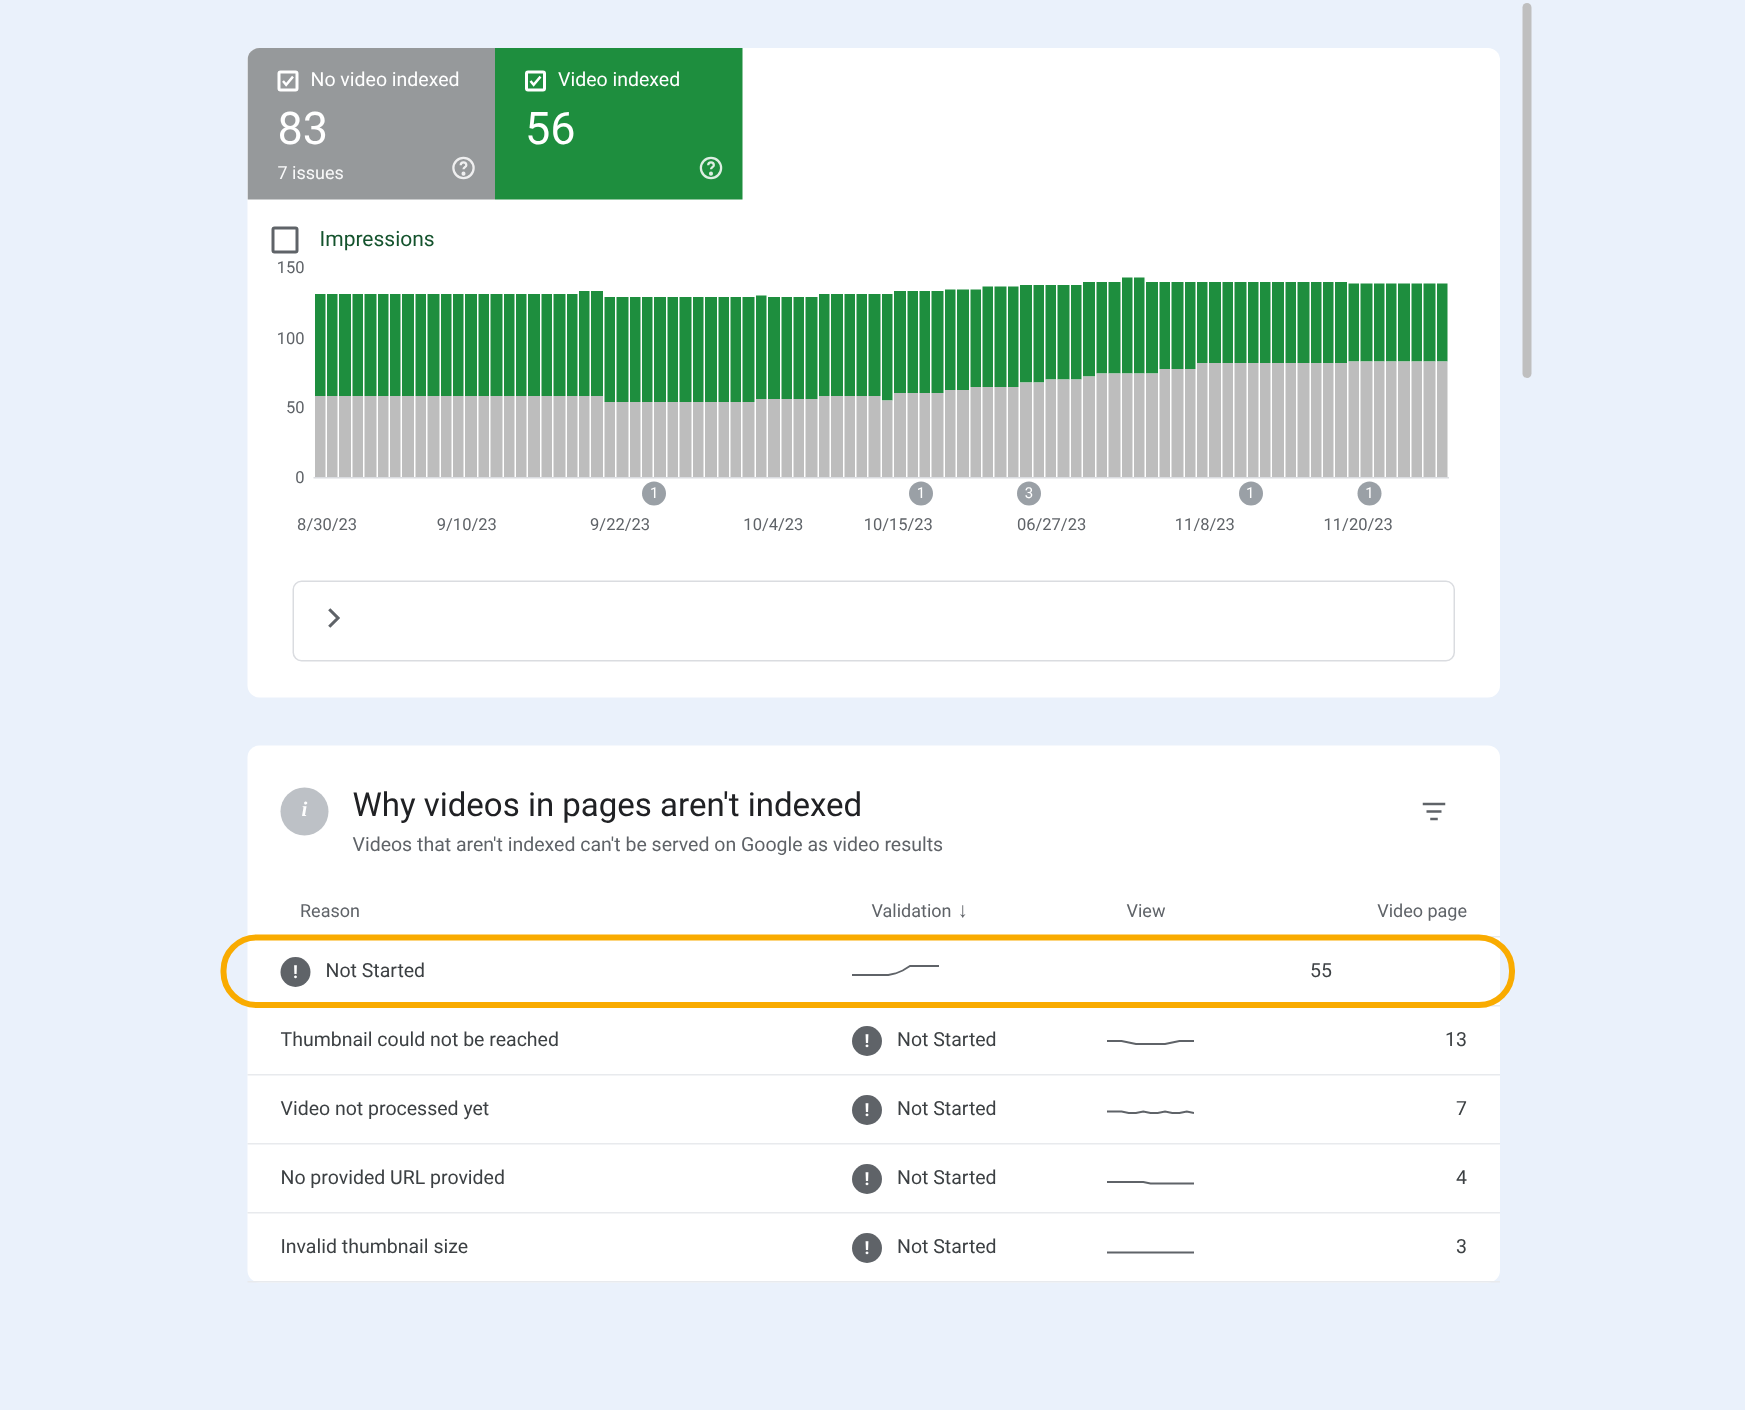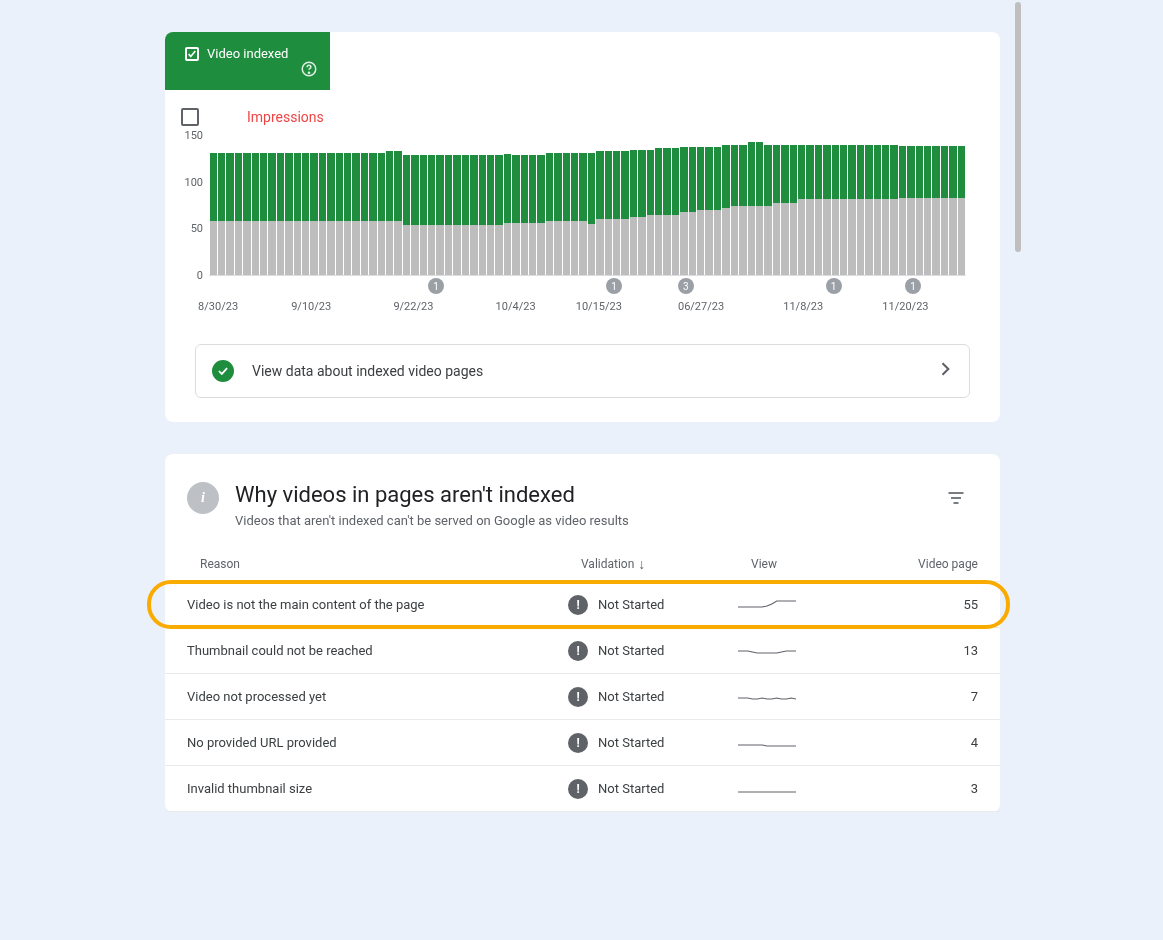--- a/index.html
+++ b/index.html
@@ -55,21 +55,21 @@
     .tile.green { background: #1e8e3e; }
     .tile-top { display:flex; align-items:center; gap:8px; font-size: 13px; }
     .tile-check { width:14px; height:14px; border:2px solid #fff; border-radius:2px; display:flex; align-items:center; justify-content:center; }
     .tile-check svg { width:10px; height:10px; }
     .tile-value { font-size: 30px; font-weight:400; margin-top:8px; }
     .tile-sub { font-size: 12px; margin-top:4px; opacity:.95; min-height:15px;}
     .tile-help { position:absolute; right:12px; bottom:12px; width:18px; height:18px; display:flex; align-items:center; justify-content:center; }
     .tile-help svg { width:18px; height:18px; opacity:.85;}
     .impressions-row { display:flex; align-items:center; gap:14px; padding:18px 0 0 16px;}
     .checkbox { width:18px; height:18px; border:2px solid #5f6368; border-radius:2px; }
-    .impressions-label { font-size:14px; color:#ef4444;margin-left:34px; }
+    .impressions-label { font-size:14px; color:#14532d; }
     .chart-area { padding: 10px 34px 0 16px; }
     .chart-ylabel { font-size:11px; color:#5f6368; padding-left: 2px; margin-bottom:2px; }
     .chart-wrap { display:flex; }
     .yaxis { width:28px; display:flex; flex-direction:column; justify-content:space-between; height:140px; padding-top:0; padding-bottom:0;}
     .ytick { font-size:11px; color:#5f6368; text-align:right; padding-right:6px; height:0; line-height:0; }
     .plot { flex:1; position:relative; height:140px; border-bottom:1px solid #dadce0;}
     .bars { position:absolute; left:0; right:0; bottom:0; top:0; display:flex; align-items:flex-end; gap:0;}
     .barcol { flex:1; display:flex; flex-direction:column; justify-content:flex-end; height:100%; margin:0 0.5px;}
     .barseg.green { background:#1e8e3e; }
     .barseg.gray { background:#bdbdbd; }
@@ -129,29 +129,49 @@
   </style>
 </head>
 <body>
 
 <div class="scrollbar-track">
   <div class="scrollbar-thumb"></div>
 </div>
 
 <div class="card top">
   <div class="tiles">
+    <div class="tile gray">
+      <div class="tile-top">
+        <span class="tile-check">
+            <svg viewBox="0 0 24 24" fill="none" stroke="#fff" stroke-width="4">
+              <polyline points="4 12 9 18 20 5"></polyline>
+            </svg>
+          </span>
+        <span>No video indexed</span>
+      </div>
+      <div class="tile-value">83</div>
+      <div class="tile-sub">7 issues</div>
+      <div class="tile-help">
+          <svg viewBox="0 0 24 24" fill="none" stroke="#fff" stroke-width="2">
+            <circle cx="12" cy="12" r="9"></circle>
+            <path d="M9.5 9.5a2.5 2.5 0 115 0c0 1.5-2.5 2-2.5 3.5"></path>
+            <circle cx="12" cy="17" r="0.8" fill="#fff"></circle>
+          </svg>
+        </div>
+    </div>
     <div class="tile green">
       <div class="tile-top">
         <span class="tile-check">
             <svg viewBox="0 0 24 24" fill="none" stroke="#fff" stroke-width="4">
               <polyline points="4 12 9 18 20 5"></polyline>
             </svg>
           </span>
         <span>Video indexed</span>
       </div>
+      <div class="tile-value">56</div>
       <div class="tile-sub"></div>
       <div class="tile-help">
           <svg viewBox="0 0 24 24" fill="none" stroke="#fff" stroke-width="2">
             <circle cx="12" cy="12" r="9"></circle>
             <path d="M9.5 9.5a2.5 2.5 0 115 0c0 1.5-2.5 2-2.5 3.5"></path>
             <circle cx="12" cy="17" r="0.8" fill="#fff"></circle>
           </svg>
         </div>
     </div>
   </div>
@@ -547,28 +567,20 @@
         <div class="xtick" style="left: 27%;">9/22/23</div>
         <div class="xtick" style="left: 40.5%;">10/4/23</div>
         <div class="xtick" style="left: 51.5%;">10/15/23</div>
         <div class="xtick" style="left: 65%;">06/27/23</div>
         <div class="xtick" style="left: 78.5%;">11/8/23</div>
         <div class="xtick" style="left: 92%;">11/20/23</div>
       </div>
   </div>
 
   <div class="view-data-row">
-    <div class="view-data-left">
-      <div class="circle-check">
-          <svg viewBox="0 0 24 24" fill="none" stroke="#fff" stroke-width="3">
-            <polyline points="5 12 10 17 19 7"></polyline>
-          </svg>
-        </div>
-      <span class="view-data-label">View data about indexed video pages</span>
-    </div>
     <div class="chev"><svg width="20" height="20" viewBox="0 0 24 24" fill="none" stroke="#5f6368" stroke-width="2.5">
           <polyline points="9 5 16 12 9 19"></polyline>
         </svg></div>
   </div>
 </div>
 
 <div class="card bottom">
   <div class="section-header">
     <div class="info-circle">
         <span>i</span>
@@ -588,21 +600,20 @@
     <div class="th validation">
       <span>Validation</span>
       <span class="arrow-down">↓</span>
     </div>
     <div class="th trend">View</div>
     <div class="th vp">Video page</div>
   </div>
   <div id="table-body">
       <div class="table-row highlighted">
         <div class="highlight-ring"></div>
-        <div>Video is not the main content of the page</div>
         <div class="val-cell">
           <div class="val-icon">!</div>
           <span>Not Started</span>
         </div>
         <div class="trend-cell"><svg class="trend-svg" viewBox="0 0 58 20">
             <path d="M0.0 14.0 L4.8 14.0 L9.7 14.0 L14.5 14.0 L19.3 14.0 L24.2 14.0 L29.0 13.0 L33.8 11.0 L38.7 8.0 L43.5 8.0 L48.3 8.0 L53.2 8.0 L58.0 8.0 " fill="none" stroke="#5f6368" stroke-width="1.2"></path>
           </svg></div>
         <div class="vp-cell">55</div>
       </div>
       <div class="table-row">

